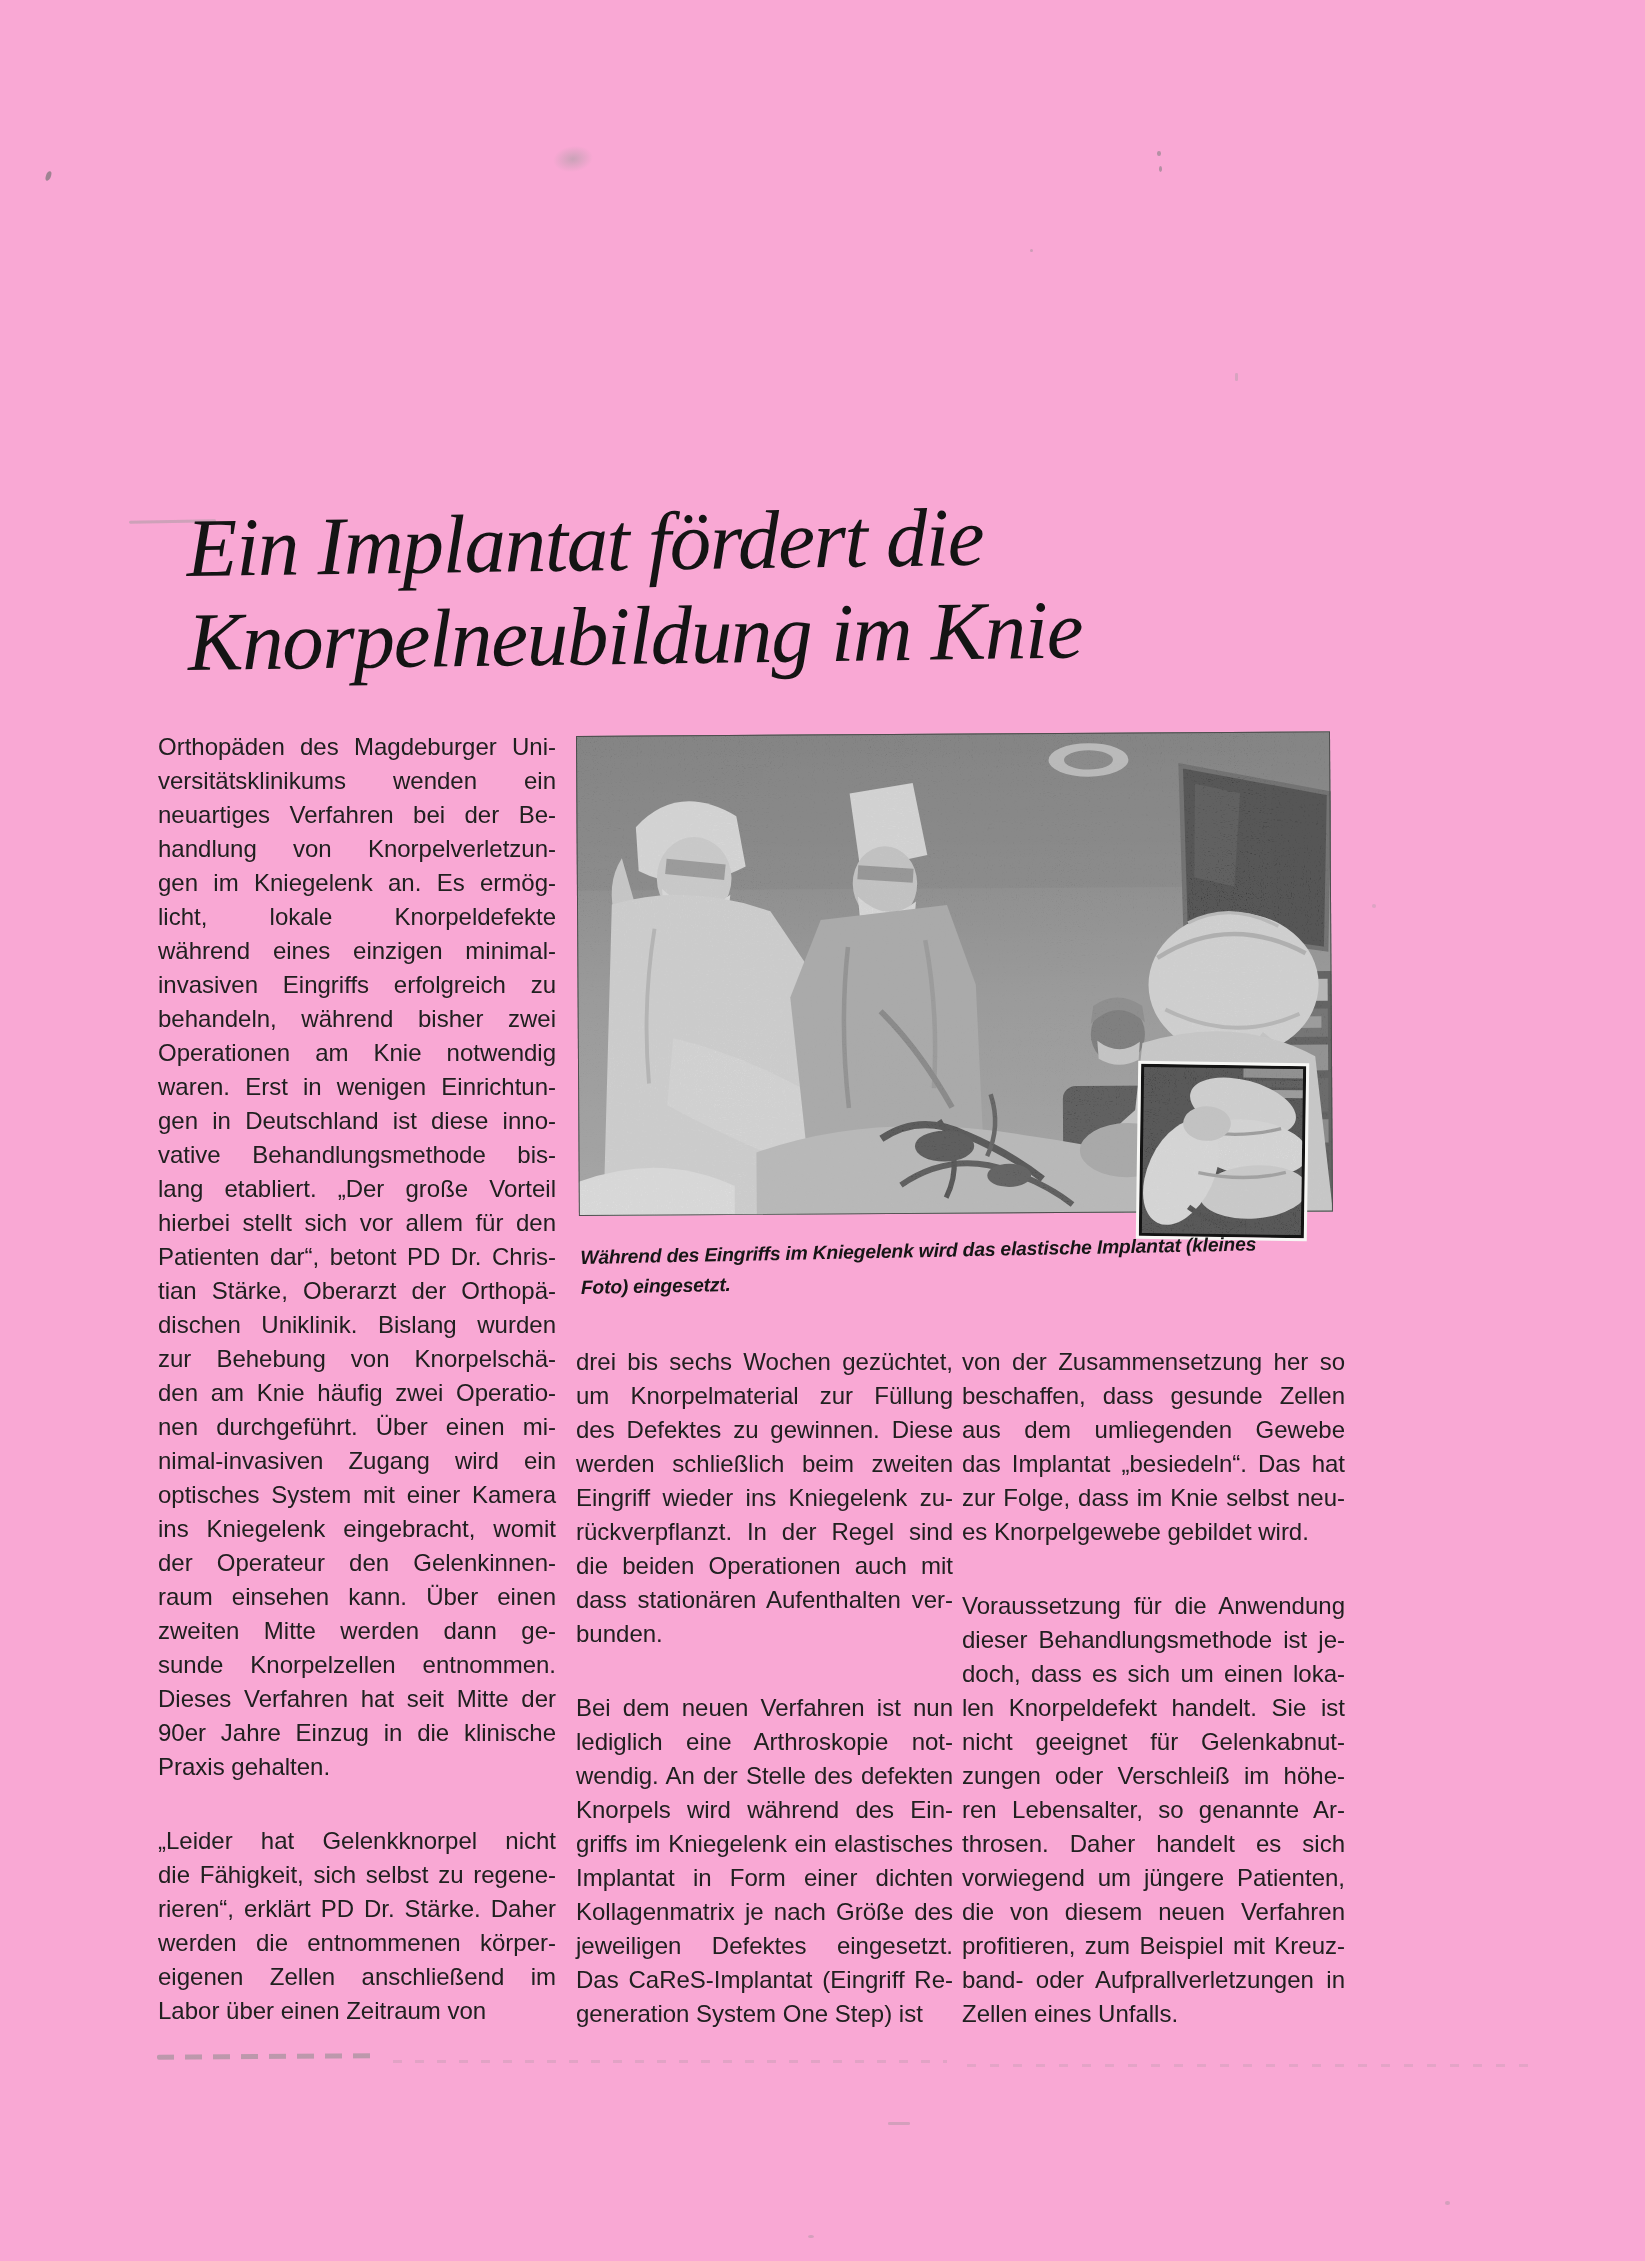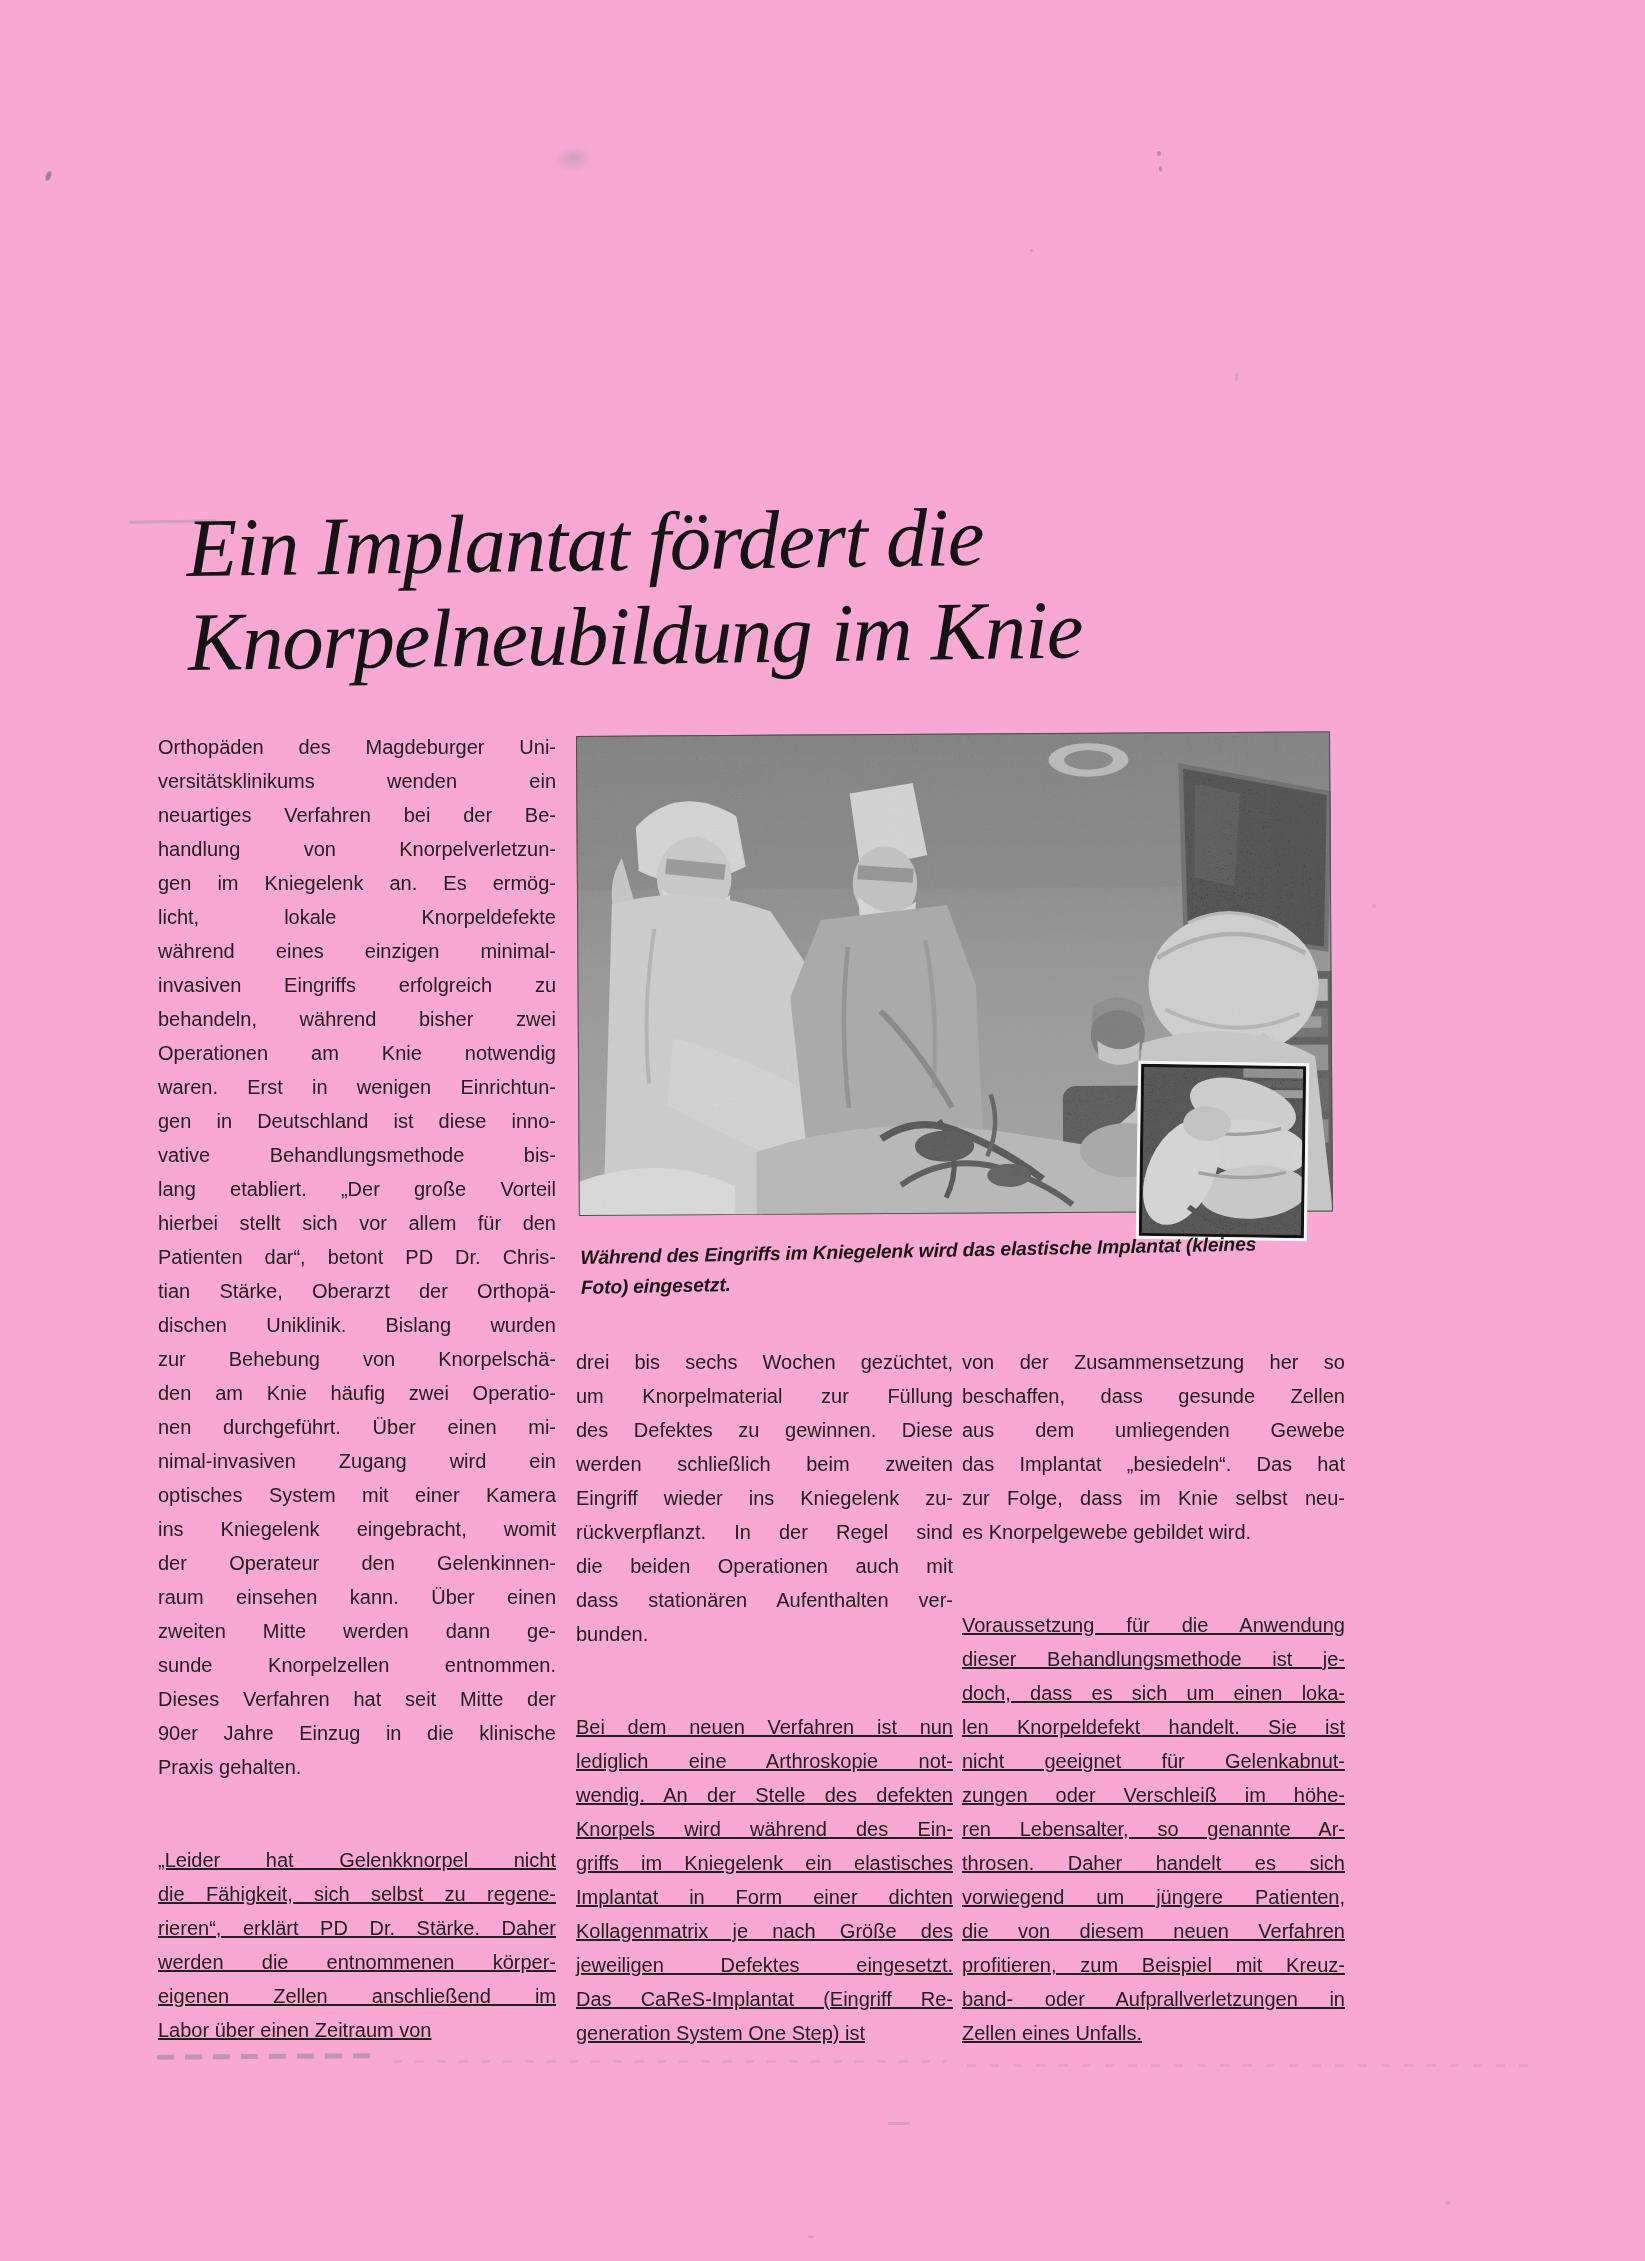--- a/index.html
+++ b/index.html
@@ -18,26 +18,26 @@
     font-style:italic;font-weight:500;
     font-size:83px;letter-spacing:-1.3px;
     color:#141414;
     transform:rotate(-0.8deg);
     transform-origin:left top;
   }
   .title .line{line-height:94px;white-space:nowrap;}
   
   .col{
     position:absolute;
-    font-size:20px;
+    font-size:24px;
     color:#202020;
   }
   .col .line{line-height:34px;height:34px;white-space:nowrap;overflow:visible;}
   .col .line.just{white-space:normal;text-align:justify;text-align-last:justify;text-justify:inter-word;}
-  .para + .para{margin-top:59px;text-decoration:underline;}
+  .para + .para{margin-top:40px;}
   .col-left{left:158px;top:730px;width:398px;}
   .col-middle{left:576px;top:1345px;width:377px;}
   .col-right{left:962px;top:1345px;width:383px;}
   
   .photo{
     position:absolute;left:576px;top:736px;width:754px;height:480px;
     transform:rotate(-0.35deg);
     transform-origin:left top;
     background:#888;
   }

